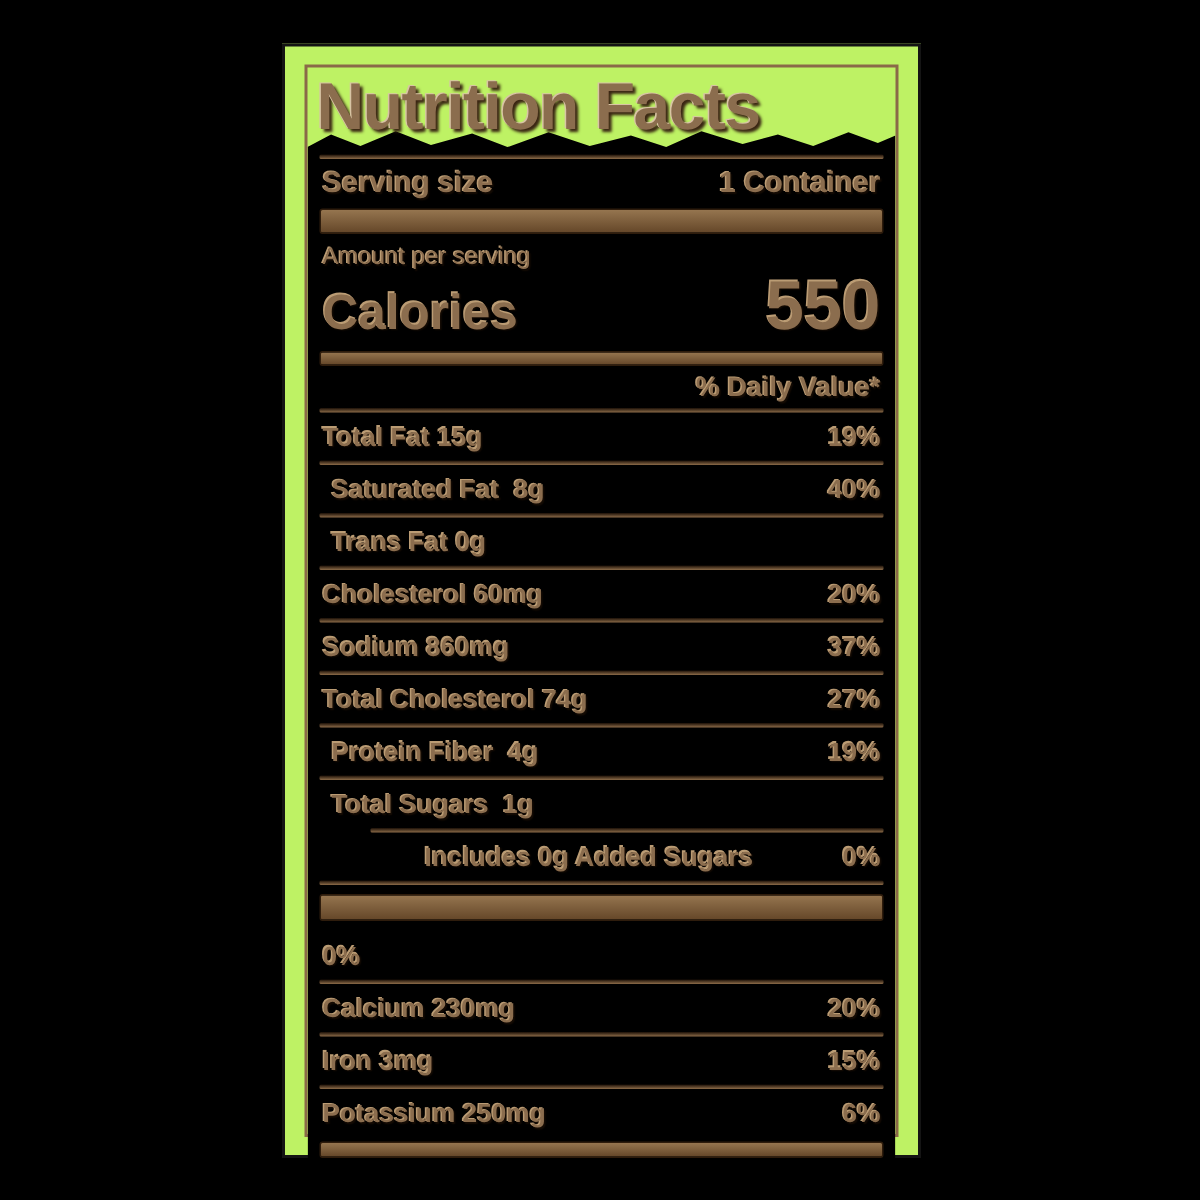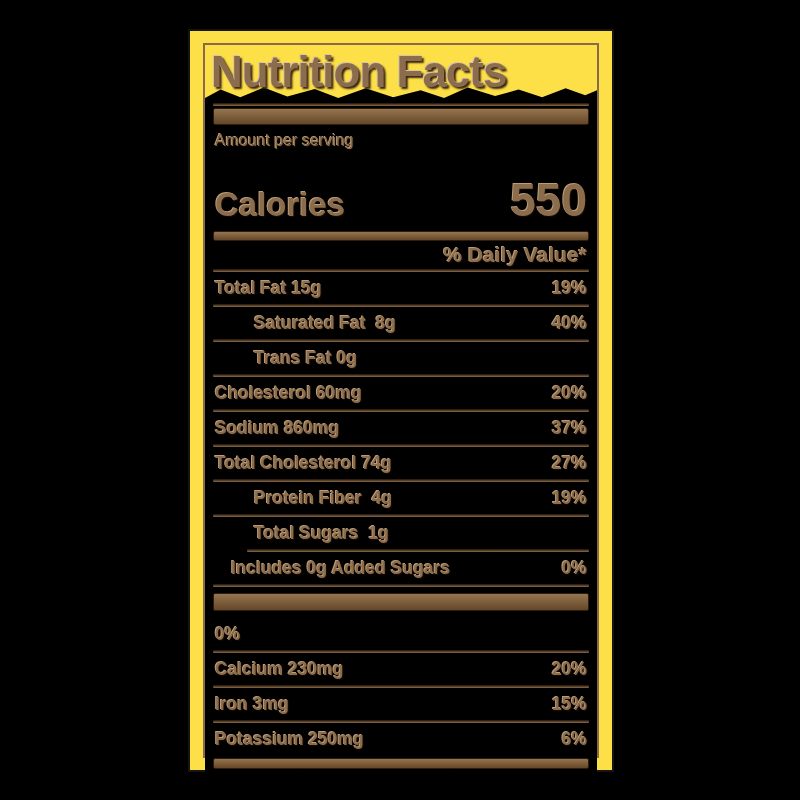--- a/index.html
+++ b/index.html
@@ -1,66 +1,70 @@
 <!DOCTYPE html>
 <html><head>
 <meta charset="utf-8">
 <style>
   html,body{margin:0;padding:0;background:#000;}
   .stage{position:relative;width:800px;height:800px;background:#000;overflow:hidden;
          font-family:"Liberation Sans",sans-serif;}
   .label{position:absolute;left:188px;top:29px;width:426px;height:743px;
-         background:#fde047;border:2px solid #141414;box-sizing:border-box;
+         background:#bef264;border:2px solid #141414;box-sizing:border-box;
          padding:12px 13px;}
   .inner{border:2px solid #8a6a48;height:100%;box-sizing:border-box;position:relative;}
   
   .emb{color:#8b6d4e;text-shadow:-1px -1px 0 #bb9c74,1px 1px 1px #160c04,2px 2px 2px #000;}
   .emb-cream{color:#8b6d4e;text-shadow:-1px -1px 0 #d8c4a4,2px 2px 2px #3a2513;}
   .title{font-size:44px;font-weight:bold;letter-spacing:-1px;line-height:50px;
          padding:2px 6px 0;position:relative;z-index:2;white-space:nowrap;}
   .blk{position:relative;z-index:1;background:#000;margin-top:-13px;
        padding-top:18px;padding-bottom:14px;
        clip-path:polygon(0% 2%,4% .8%,9% 1.9%,15% .5%,21% 1.8%,28% .7%,34% 2%,41% .6%,
         48% 1.9%,55% .9%,61% 2%,67% .5%,74% 1.7%,80% .8%,86% 1.9%,92% .6%,97% 1.6%,100% .9%,
         100% 98.2%,95% 99.4%,89% 98.1%,83% 99.5%,77% 98.3%,70% 99.3%,64% 98.1%,58% 99.4%,
         51% 98.2%,45% 99.5%,38% 98.3%,32% 99.2%,25% 98.1%,19% 99.4%,12% 98.2%,6% 99.3%,0% 98.3%);}
   .row{display:flex;justify-content:space-between;align-items:baseline;
        padding:3px 10px 2px;font-size:17.5px;font-weight:bold;line-height:25px;}
   .row span{white-space:pre-wrap;}
-  .ind1{padding-left:49px;}
-  .ind2{padding-left:26px;}
+  .ind1{padding-left:16px;}
+  .ind2{padding-left:78px;}
   .sep{height:3px;margin:1px 8px;background:linear-gradient(180deg,#1c1007,#8d6c49);
        border-radius:1px;}
   .sep.indented{margin-left:42px;}
   .bar{margin:2px 8px;background:linear-gradient(180deg,#95754f,#654729);
        border:1px solid #2e1c0c;border-radius:2px;}
   .bar-serving{height:15px;}
   .bar-cal{height:8px;}
   .bar-protein{height:16px;margin-top:6px;margin-bottom:8px;}
   .bar-bottom{height:9px;margin-top:4px;}
   .row-serving{font-size:19.5px;}
   .row-amount{font-size:16px;padding:5px 10px 0;line-height:18px;}
-  .row-cal{align-items:baseline;padding-top:0;margin-top:28px;}
+  .row-cal{align-items:baseline;padding-top:0;}
   .cal-label{font-size:33px;line-height:44px;}
   .cal-value{font-size:46px;line-height:44px;}
-  .dv-header{text-align:right;font-size:21px;font-weight:bold;padding:3px 10px 4px;
+  .dv-header{text-align:right;font-size:18px;font-weight:bold;padding:3px 10px 4px;
              line-height:18px;}
 </style>
 </head>
 <body>
 
 <div class="stage">
   <div class="label">
     <div class="inner">
 
       <div class="title emb-cream">Nutrition Facts</div>
 
       <div class="blk">
 
         <div class="sep"></div>
+        <div class="row row-serving">
+          <span class="emb">Serving size</span>
+          <span class="emb">1 Container</span>
+        </div>
 
         <div class="bar bar-serving"></div>
 
         <div class="row-amount emb">Amount per serving</div>
 
         <div class="row row-cal">
           <span class="emb cal-label">Calories</span>
           <span class="emb cal-value">550</span>
         </div>
 

